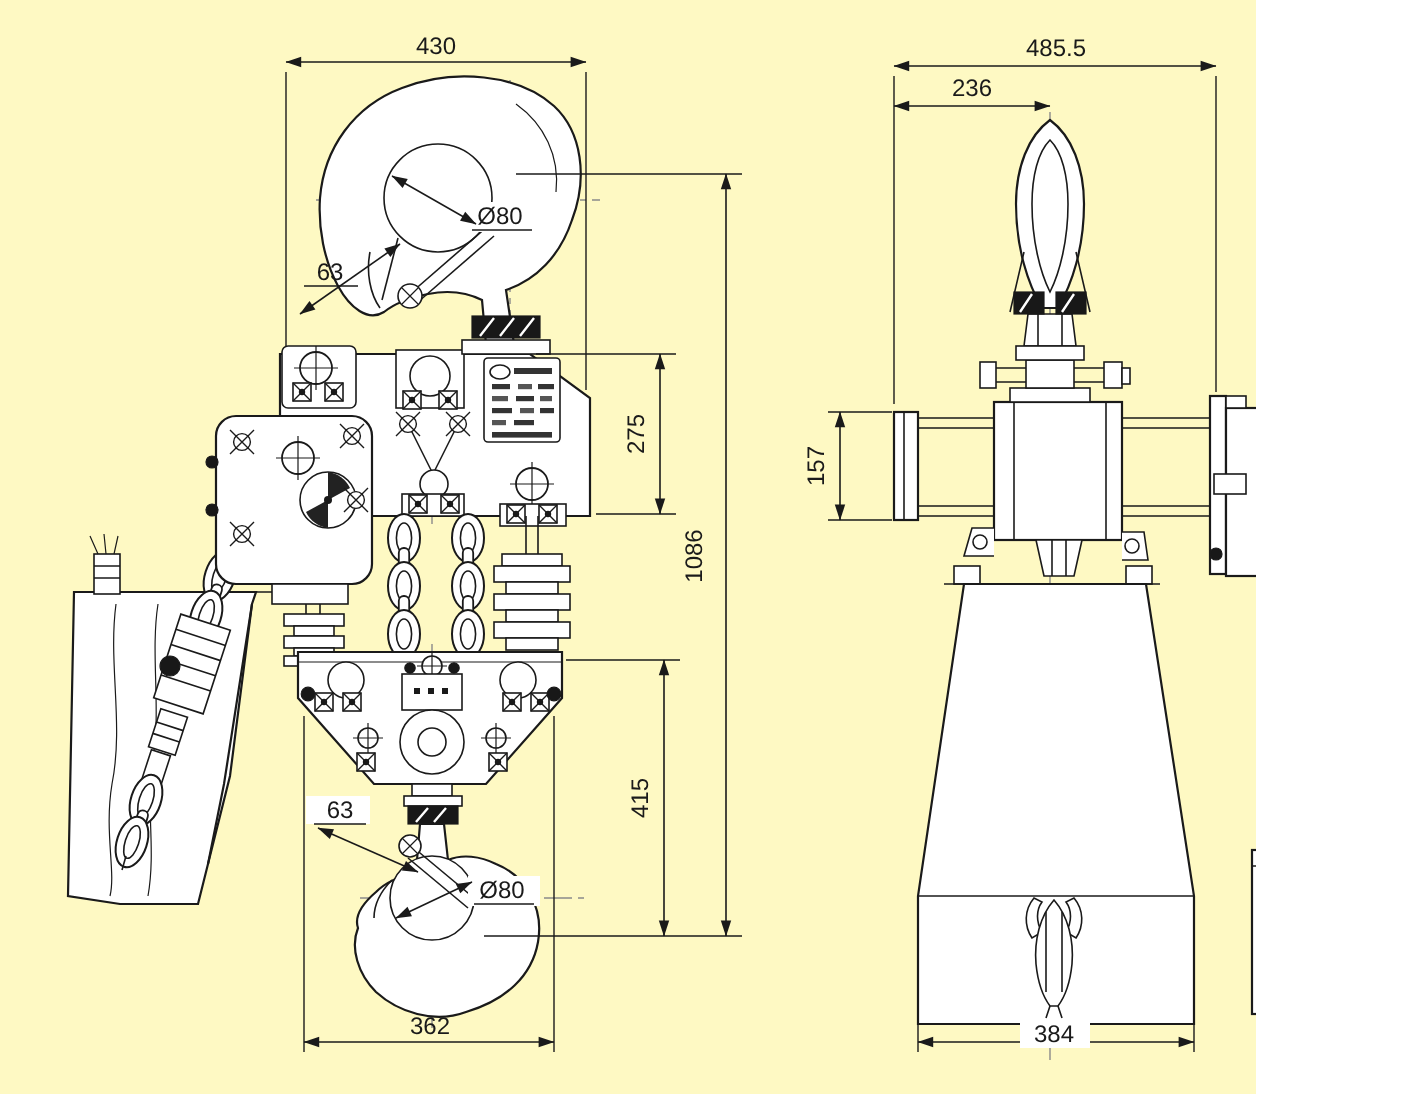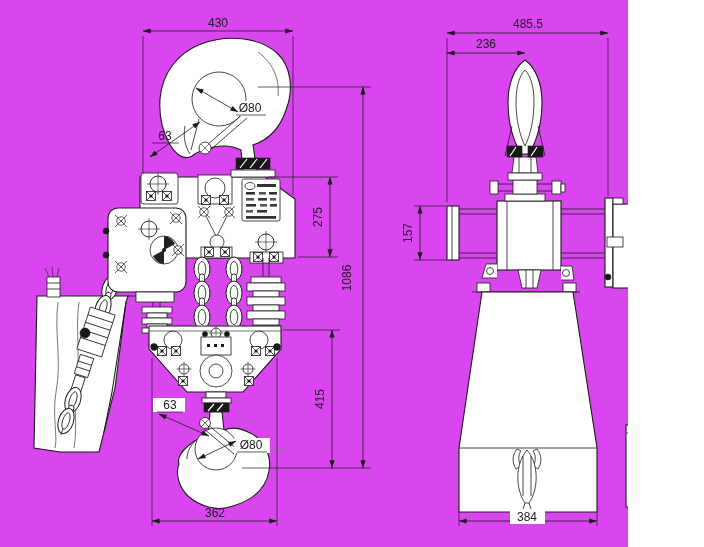--- a/index.html
+++ b/index.html
@@ -1,16 +1,16 @@
 <!DOCTYPE html>
 <html><head>
 <meta charset="utf-8">
 <style>
   html,body{margin:0;padding:0;background:#fff;}
-  .canvas{width:628px;height:547px;background:#d946ef;position:relative;overflow:hidden;}
+  .canvas{width:628px;height:547px;background:#fef9c3;position:relative;overflow:hidden;}
   svg{display:block;}
   text{font-family:"Liberation Sans","DejaVu Sans",sans-serif;font-size:12px;fill:#1a1a1a;}
   .ol{fill:#fff;stroke:#1a1a1a;stroke-width:1.1;}          
   .ol2{fill:none;stroke:#1a1a1a;stroke-width:1.1;}
   .dt{fill:none;stroke:#1a1a1a;stroke-width:.8;}           
   .dtw{fill:#fff;stroke:#1a1a1a;stroke-width:.8;}
   .dim{fill:none;stroke:#1a1a1a;stroke-width:.8;}
   .ext{fill:none;stroke:#1a1a1a;stroke-width:.7;}
   .cl{fill:none;stroke:#8a8a8a;stroke-width:.7;stroke-dasharray:14 3 3 3;}
   .thin{fill:none;stroke:#1a1a1a;stroke-width:.6;}

